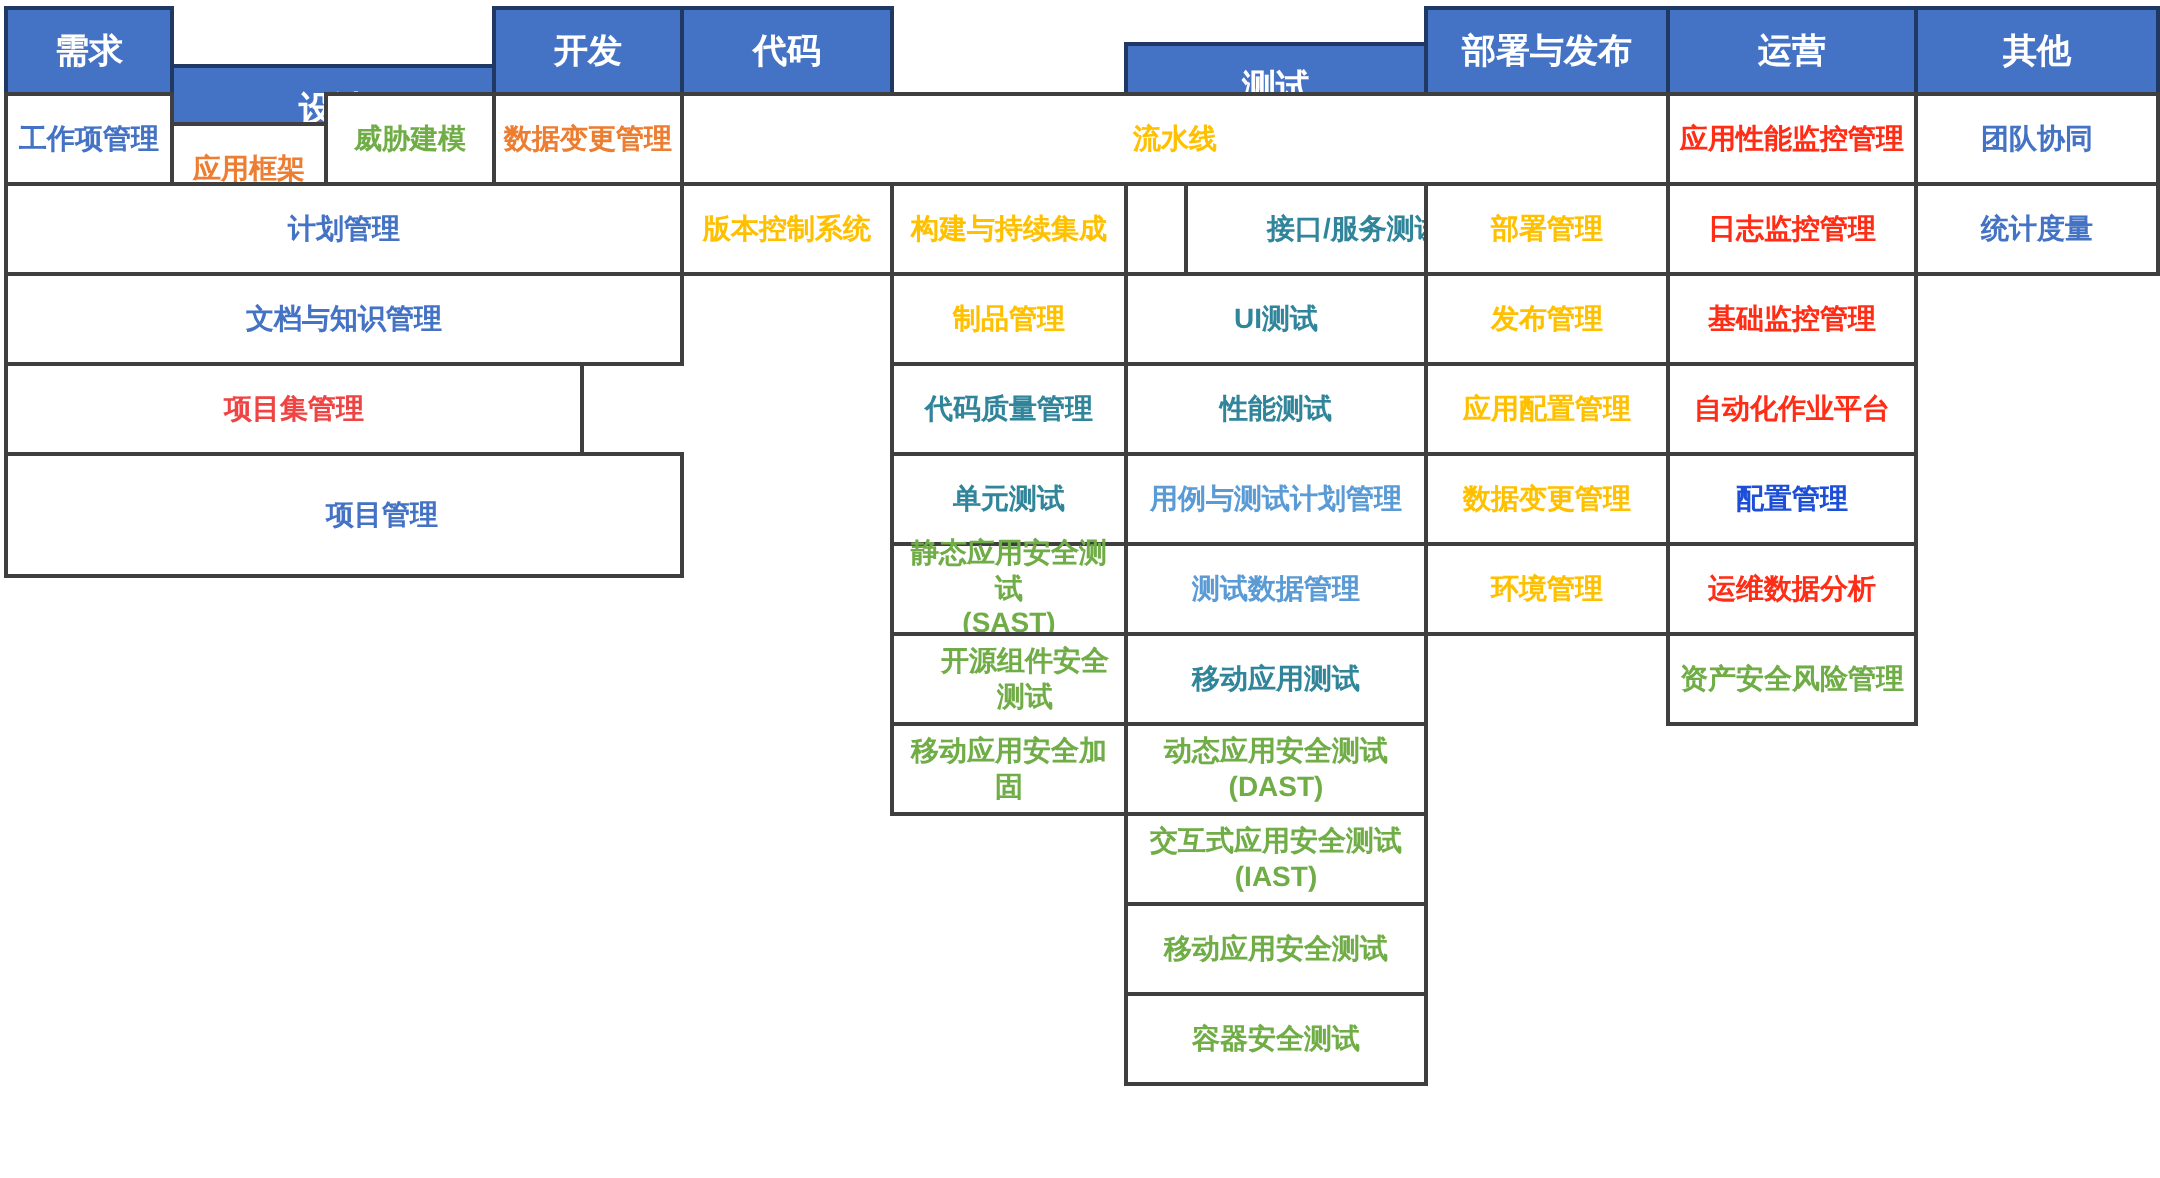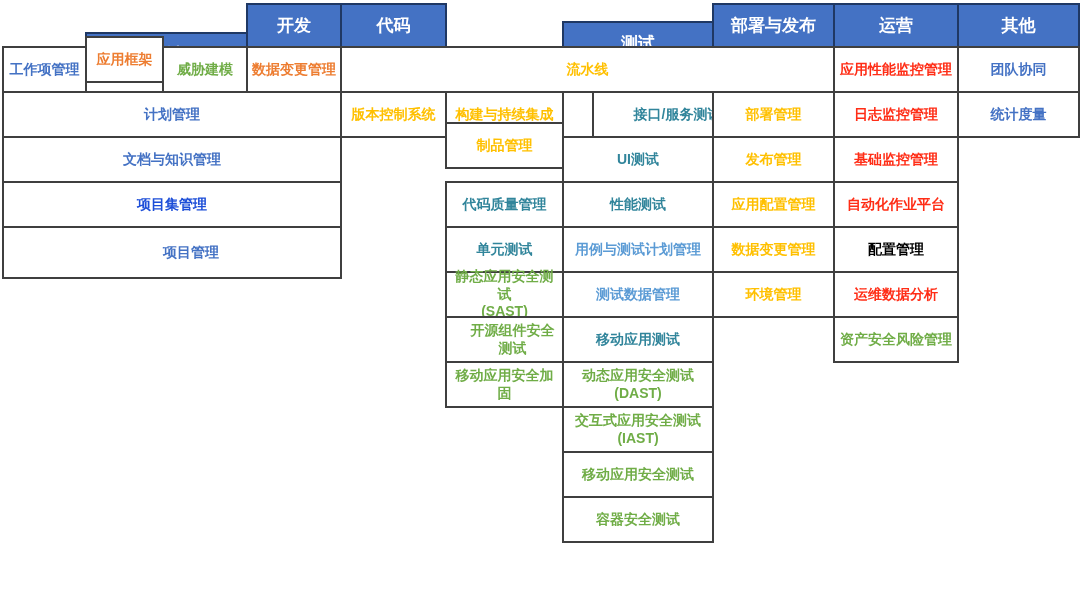--- a/index.html
+++ b/index.html
@@ -18,45 +18,46 @@
   .hdr {
     border:2px solid #1F3864; background:#4472C4; color:#ffffff;
     font-size:17px;
   }
 </style>
 </head>
 <body>
 
 <div class="board">
 
+  <div class="cell hdr" style="left:2px;top:3px;width:85px;height:45px;">需求</div>
   <div class="cell hdr" style="left:85px;top:3px;width:163px;height:45px;margin-top:29px;">设计</div>
   <div class="cell hdr" style="left:246px;top:3px;width:96px;height:45px;">开发</div>
   <div class="cell hdr" style="left:340px;top:3px;width:107px;height:45px;">代码</div>
   <div class="cell hdr" style="left:562px;top:21px;width:152px;height:45px;">测试</div>
   <div class="cell hdr" style="left:712px;top:3px;width:123px;height:45px;">部署与发布</div>
   <div class="cell hdr" style="left:833px;top:3px;width:126px;height:45px;">运营</div>
   <div class="cell hdr" style="left:957px;top:3px;width:123px;height:45px;">其他</div>
 
   <div class="cell" style="left: 2px; top: 46px; width: 85px; height: 47px; color: rgb(68, 114, 196);">工作项管理</div>
-  <div class="cell" style="left: 85px; top: 36px; width: 79px; height: 47px; color: rgb(237, 125, 49);">应用框架</div>
+  <div class="cell" style="left: 85px; top: 61px; width: 79px; height: 47px; color: rgb(237, 125, 49);">应用框架</div>
   <div class="cell" style="left: 162px; top: 46px; width: 86px; height: 47px; color: rgb(112, 173, 71);">威胁建模</div>
   <div class="cell" style="left: 246px; top: 46px; width: 96px; height: 47px; color: rgb(237, 125, 49);">数据变更管理</div>
   <div class="cell" style="left: 340px; top: 46px; width: 495px; height: 47px; color: rgb(255, 192, 0);">流水线</div>
   <div class="cell" style="left: 833px; top: 46px; width: 126px; height: 47px; color: rgb(255, 45, 22);">应用性能监控管理</div>
   <div class="cell" style="left: 957px; top: 46px; width: 123px; height: 47px; color: rgb(68, 114, 196);">团队协同</div>
 
   <div class="cell" style="left: 2px; top: 91px; width: 340px; height: 47px; color: rgb(68, 114, 196);">计划管理</div>
   <div class="cell" style="left: 2px; top: 136px; width: 340px; height: 47px; color: rgb(68, 114, 196);">文档与知识管理</div>
-  <div class="cell" style="left: 2px; top: 181px; width: 340px; height: 47px; color: #1d4ed8;">项目集管理</div>
-  <div class="cell" style="left: 2px; top: 226px; width: 340px; height: 53px; color: rgb(68, 114, 196); padding-left: 40px;">项目管理</div>
+  <div class="cell" style="left: 2px; top: 181px; width: 290px; height: 47px; color: #ef4444;">项目集管理</div>
+  <div class="cell" style="left: 2px; top: 226px; width: 340px; height: 63px; color: rgb(68, 114, 196); padding-left: 40px;">项目管理</div>
 
   <div class="cell" style="left: 340px; top: 91px; width: 107px; height: 47px; color: rgb(255, 192, 0);">版本控制系统</div>
 
   <div class="cell" style="left: 445px; top: 91px; width: 119px; height: 47px; color: rgb(255, 192, 0);">构建与持续集成</div>
-  <div class="cell" style="left: 445px; top: 122px; width: 119px; height: 47px; color: rgb(255, 192, 0);">制品管理</div>
+  <div class="cell" style="left: 445px; top: 136px; width: 119px; height: 47px; color: rgb(255, 192, 0);">制品管理</div>
   <div class="cell" style="left: 445px; top: 181px; width: 119px; height: 47px; color: rgb(49, 133, 155);">代码质量管理</div>
   <div class="cell" style="left: 445px; top: 226px; width: 119px; height: 47px; color: rgb(49, 133, 155);">单元测试</div>
   <div class="cell" style="left: 445px; top: 271px; width: 119px; height: 47px; color: rgb(112, 173, 71);">静态应用安全测试
 (SAST)</div>
   <div class="cell" style="left: 445px; top: 316px; width: 119px; height: 47px; color: rgb(112, 173, 71); padding-left: 18px;">开源组件安全测试</div>
   <div class="cell" style="left: 445px; top: 361px; width: 119px; height: 47px; color: rgb(112, 173, 71);">移动应用安全加固</div>
 
   <div class="cell" style="left: 562px; top: 91px; width: 171px; height: 47px; color: rgb(49, 133, 155); margin-left: 30px;">接口/服务测试</div>
   <div class="cell" style="left: 562px; top: 136px; width: 152px; height: 47px; color: rgb(49, 133, 155);">UI测试</div>
   <div class="cell" style="left: 562px; top: 181px; width: 152px; height: 47px; color: rgb(49, 133, 155);">性能测试</div>
@@ -72,19 +73,19 @@
 
   <div class="cell" style="left: 712px; top: 91px; width: 123px; height: 47px; color: rgb(255, 192, 0);">部署管理</div>
   <div class="cell" style="left: 712px; top: 136px; width: 123px; height: 47px; color: rgb(255, 192, 0);">发布管理</div>
   <div class="cell" style="left: 712px; top: 226px; width: 123px; height: 47px; color: rgb(255, 192, 0);">数据变更管理</div>
   <div class="cell" style="left: 712px; top: 181px; width: 123px; height: 47px; color: rgb(255, 192, 0);">应用配置管理</div>
   <div class="cell" style="left: 712px; top: 271px; width: 123px; height: 47px; color: rgb(255, 192, 0);">环境管理</div>
 
   <div class="cell" style="left: 833px; top: 91px; width: 126px; height: 47px; color: rgb(255, 45, 22);">日志监控管理</div>
   <div class="cell" style="left: 833px; top: 136px; width: 126px; height: 47px; color: rgb(255, 45, 22);">基础监控管理</div>
   <div class="cell" style="left: 833px; top: 181px; width: 126px; height: 47px; color: rgb(255, 45, 22);">自动化作业平台</div>
-  <div class="cell" style="left: 833px; top: 226px; width: 126px; height: 47px; color: #000000;">配置管理</div>
+  <div class="cell" style="left: 833px; top: 226px; width: 126px; height: 47px; color: #1d4ed8;">配置管理</div>
   <div class="cell" style="left: 833px; top: 271px; width: 126px; height: 47px; color: rgb(255, 45, 22);">运维数据分析</div>
   <div class="cell" style="left: 833px; top: 316px; width: 126px; height: 47px; color: rgb(112, 173, 71);">资产安全风险管理</div>
 
   <div class="cell" style="left: 957px; top: 91px; width: 123px; height: 47px; color: rgb(68, 114, 196);">统计度量</div>
 
 </div>
 
 </body></html>

